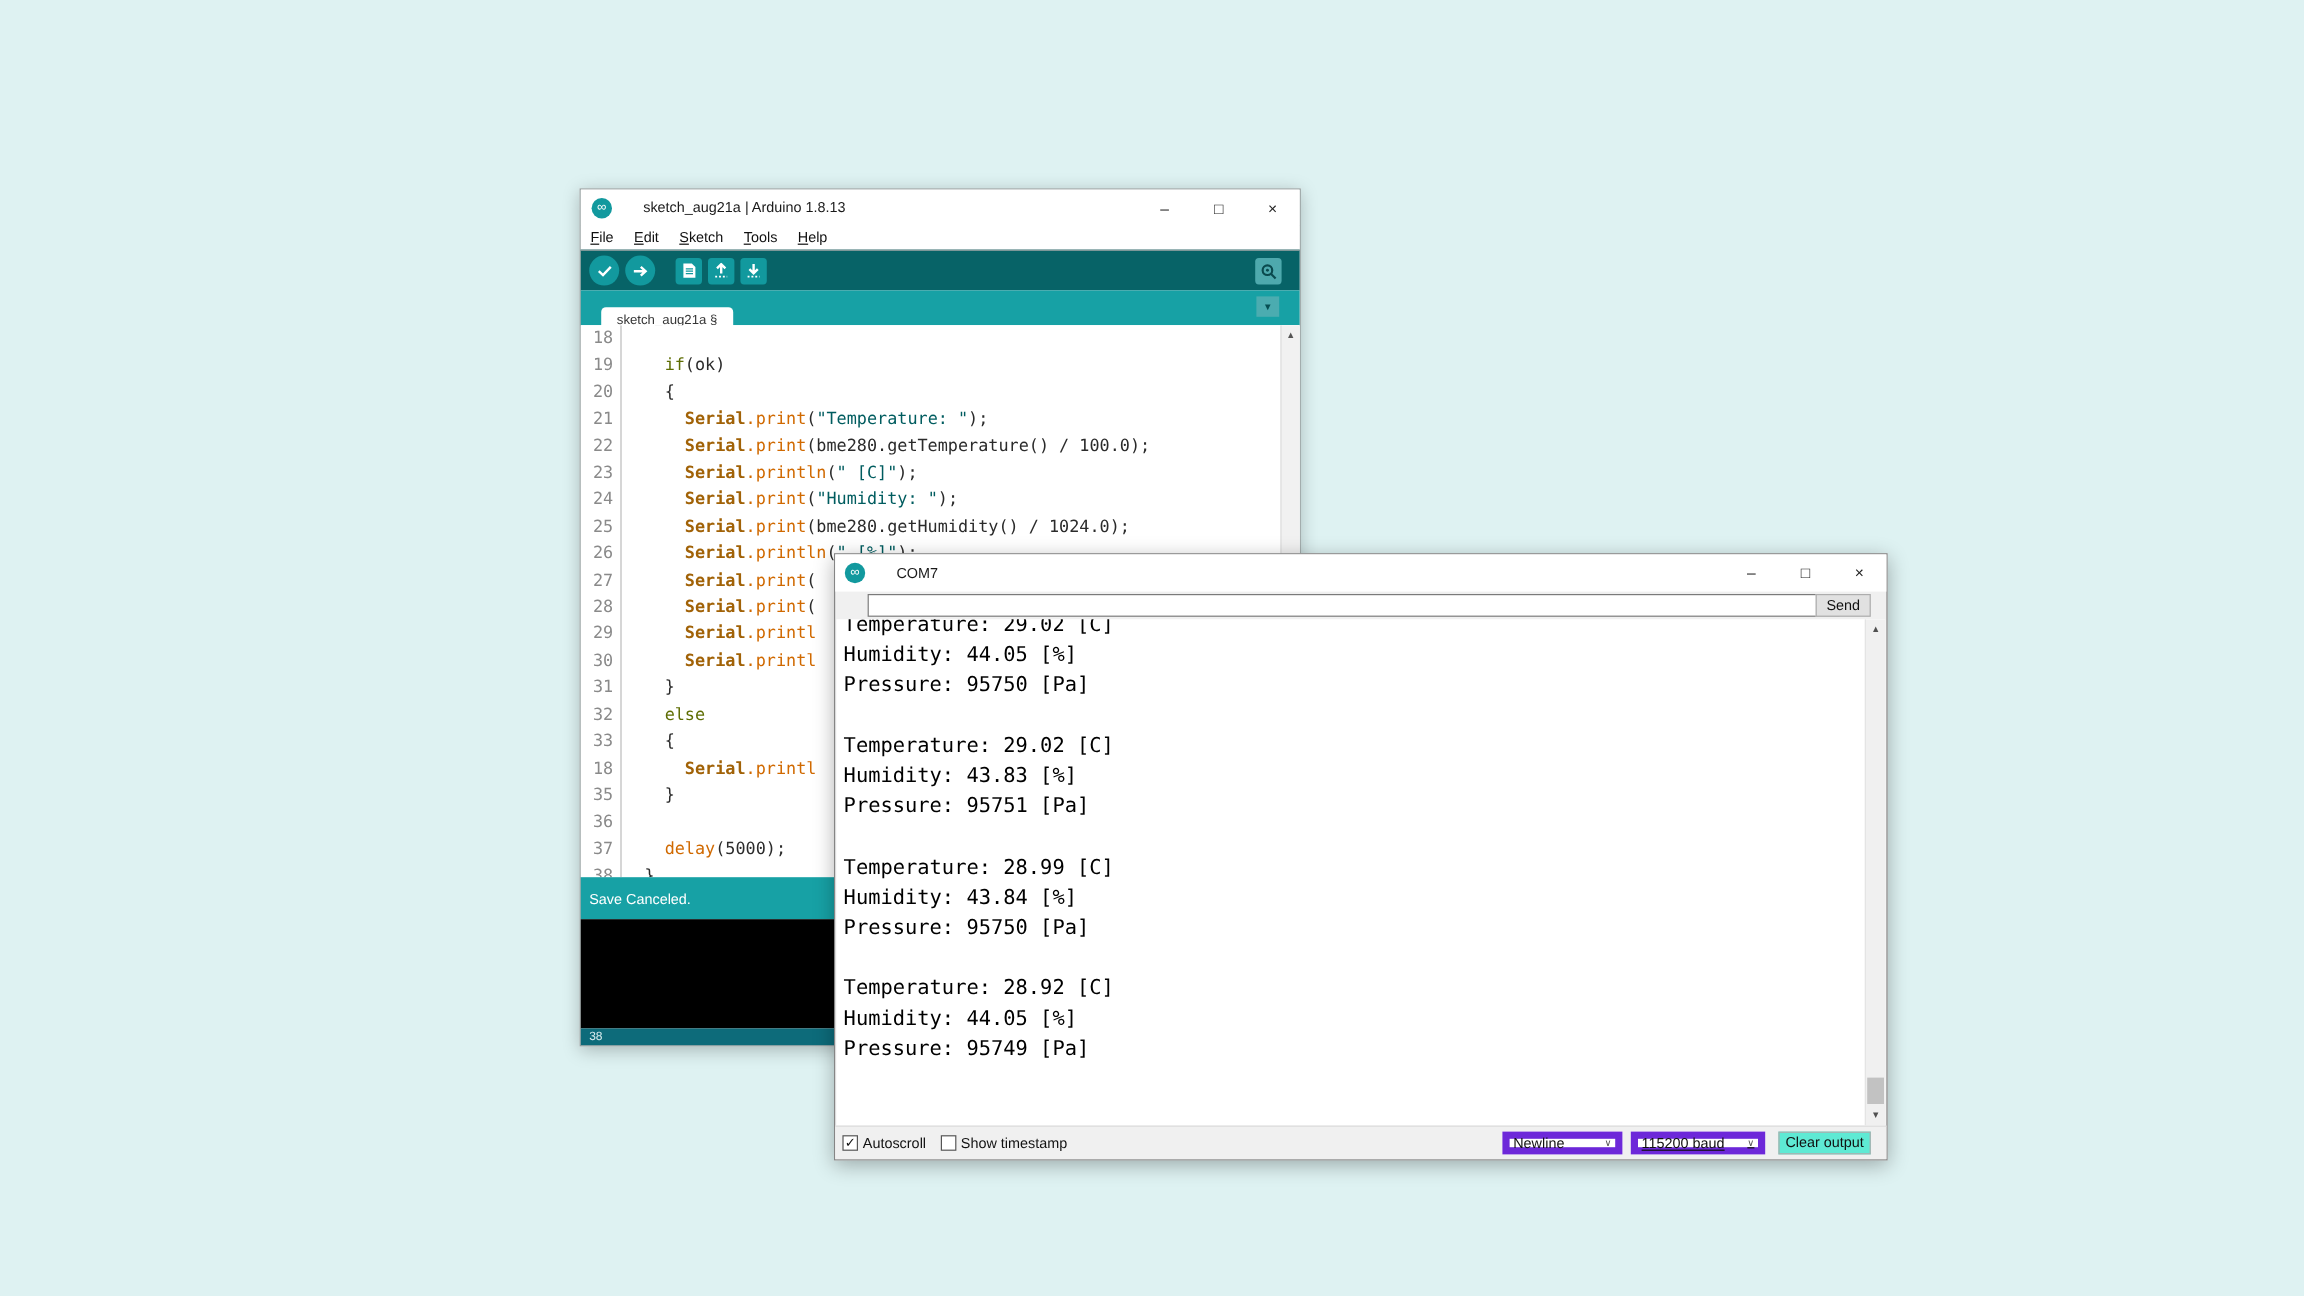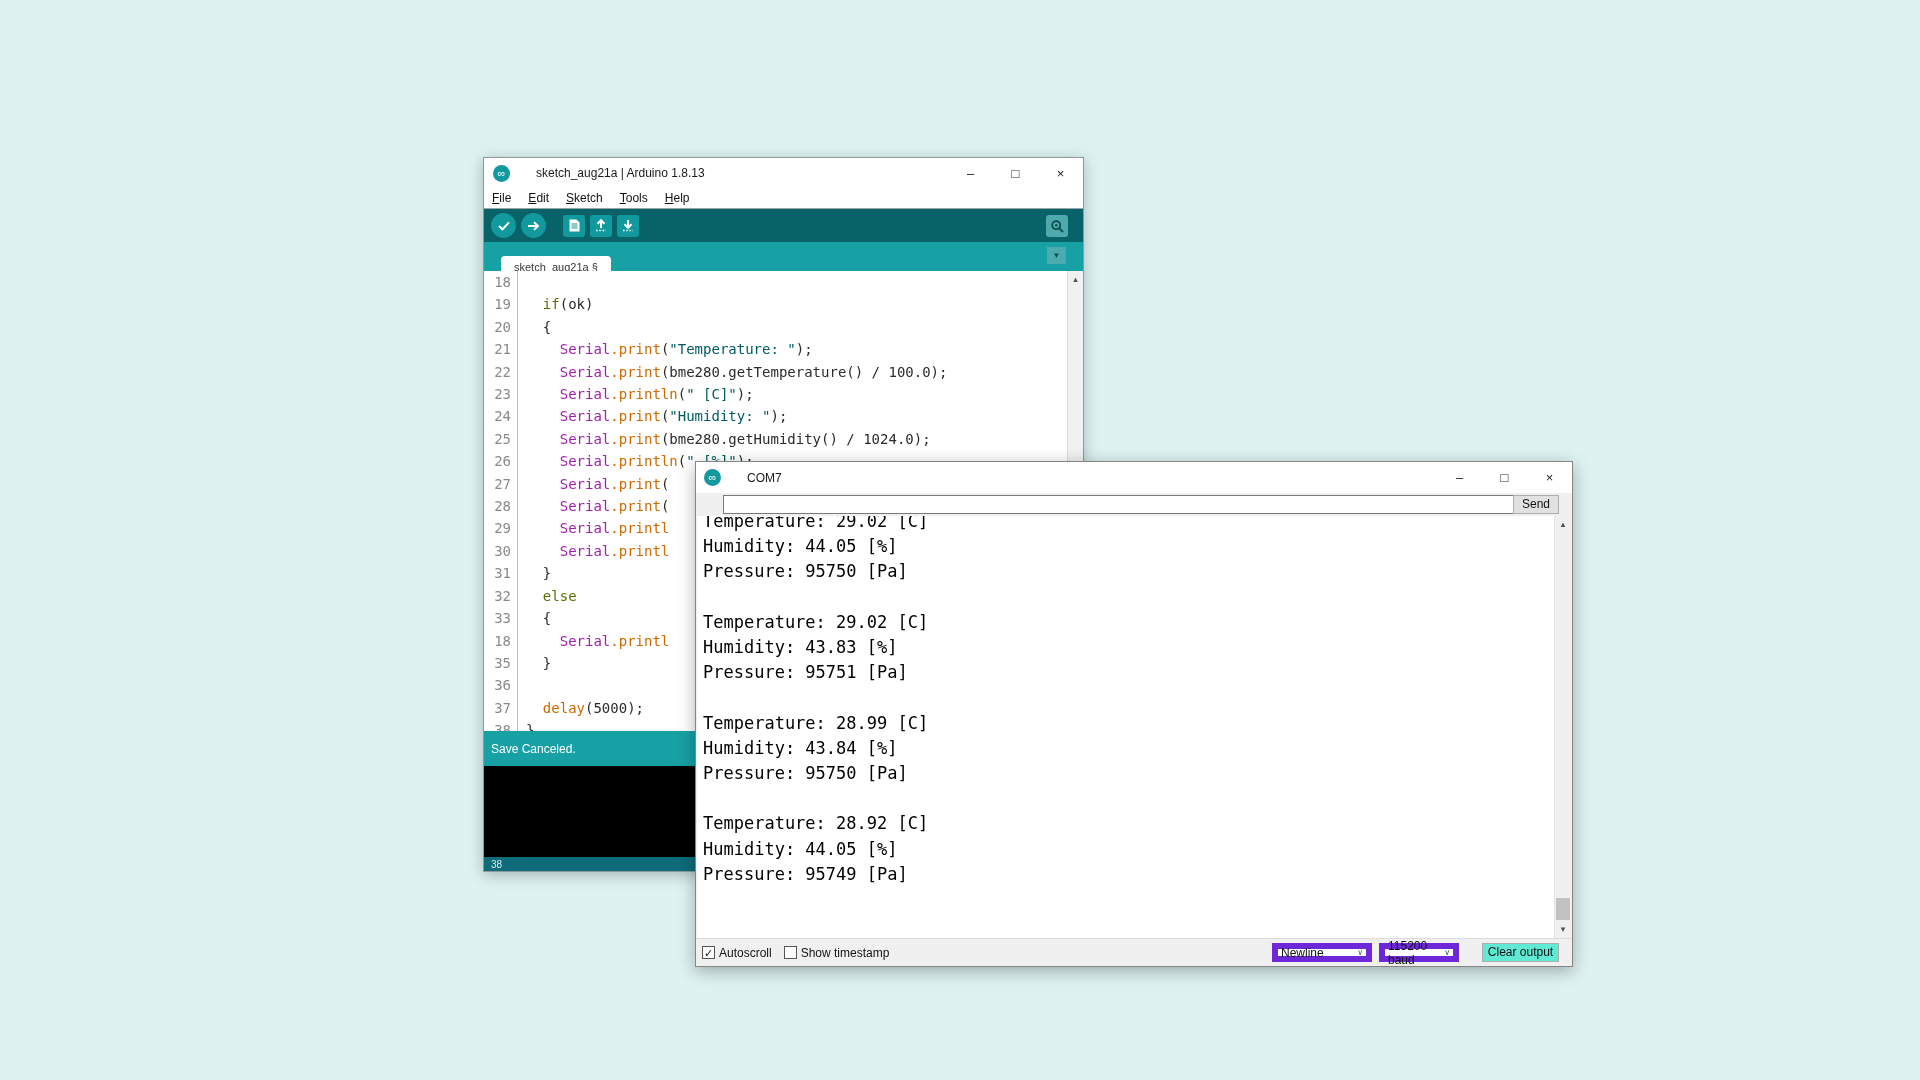--- a/index.html
+++ b/index.html
@@ -34,23 +34,23 @@
          border-radius:4px 4px 0 0; padding:0 13px; font-size:11px; color:#353535;
          line-height:23px; }
   .tab-dd { position:absolute; right:17px; top:5px; width:19px; height:17px; background:#4BACB0;
             color:#074F53; font-size:8px; display:flex; align-items:center; justify-content:center; }
 
   .editor { position:absolute; left:0; top:113px; width:599px; height:460px; background:#fff; overflow:hidden; }
   .gutter { position:absolute; left:0; top:0; bottom:0; width:34px; border-right:1px solid #bcbcbc; }
   .gutter div { font:14px/22.4px "DejaVu Sans Mono",monospace; color:#8a8a8a;
                 text-align:right; padding-right:6px; }
   .code { position:absolute; left:35px; top:0; right:16px; bottom:0; overflow:hidden; }
-  .code div { font:14px/22.4px "DejaVu Sans Mono",monospace; white-space:pre; padding-left:7px; color:#2B2B2B; }
+  .code div { font:14px/22.4px "DejaVu Sans Mono",monospace; white-space:pre; padding-left:18px; color:#2B2B2B; }
   .tk-p { color:#2B2B2B; } .tk-k { color:#5E6D03; } .tk-s { color:#005C5F; }
-  .tk-c { color:#a21caf; font-weight:normal; } .tk-f { color:#D06900; }
+  .tk-c { color:#a16207; font-weight:bold; } .tk-f { color:#D06900; }
   .ed-scroll { position:absolute; right:0; top:0; bottom:0; width:16px; background:#f1f1f1;
                border-left:1px solid #ddd; }
   .ed-scroll .arr { height:16px; text-align:center; font-size:9px; color:#555; line-height:16px; }
 
   .ide-status { position:absolute; left:0; top:573px; width:599px; height:35px; background:#17A1A5;
                 color:#fff; font-size:12px; display:flex; align-items:center; padding-left:7px; }
   .ide-console { position:absolute; left:0; top:608px; width:599px; height:91px; background:#000; }
   .ide-strip { position:absolute; left:0; top:699px; width:599px; height:14px; background:#0D6B7A;
                color:#d8ecee; font-size:10px; display:flex; align-items:center; padding-left:7px; }
 
@@ -75,21 +75,21 @@
   .sw-footer { position:absolute; left:0; right:0; bottom:0; height:28px; background:#f0f0f0;
                border-top:1px solid #dcdcdc; display:flex; align-items:center;
                padding:0 13px 0 6px; font-size:12px; color:#111; }
   .chk { width:13px; height:13px; border:1px solid #555; background:#fff; margin-right:4px;
          font-size:11px; line-height:12px; text-align:center; color:#111; flex:none; }
   .chk-label { margin-right:12px; }
   .combo { height:19px; border:6px solid #6d28d9; background:#fff; display:flex; align-items:center;
            padding:0 3px; font-size:12px; flex:none; }
   .combo .chev { margin-left:auto; font-size:8px; color:#555; padding-left:8px; }
   .combo.newline { width:100px; margin-right:7px; }
-  .combo.baud { width:80px; margin-right:23px; }
+  .combo.baud { width:112px; margin-right:11px;text-decoration:underline; }
   .btn-clear { width:77px; height:19px; background:#5eead4; border:1px solid #adadad; font-size:12px;
                text-align:center; line-height:17px; flex:none; }
   .spacer { flex:1; }
 </style>
 </head>
 <body>
 
 <div id="stage">
 
   <div id="ide-window">

